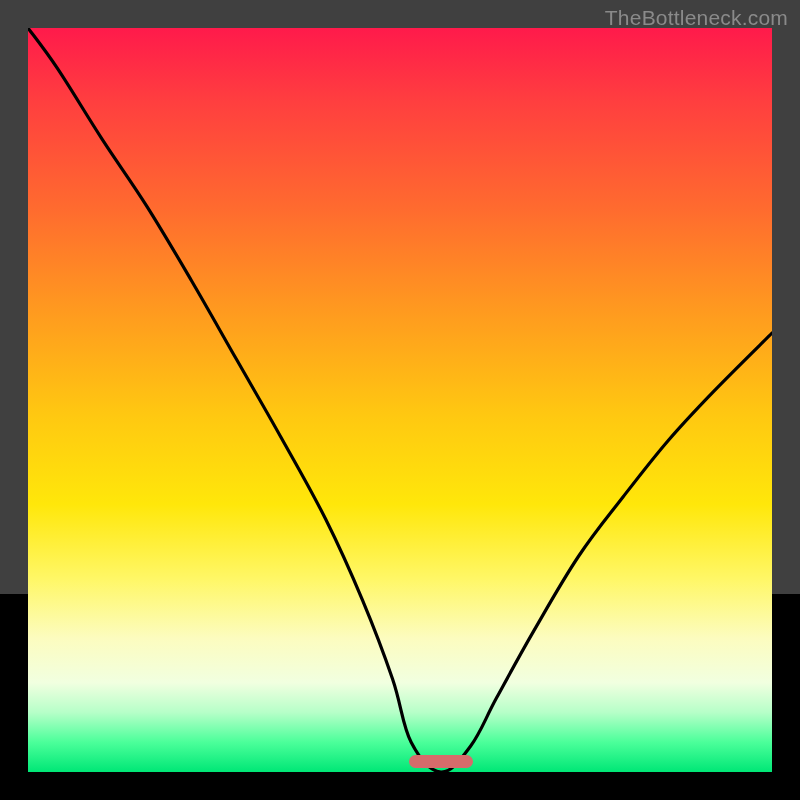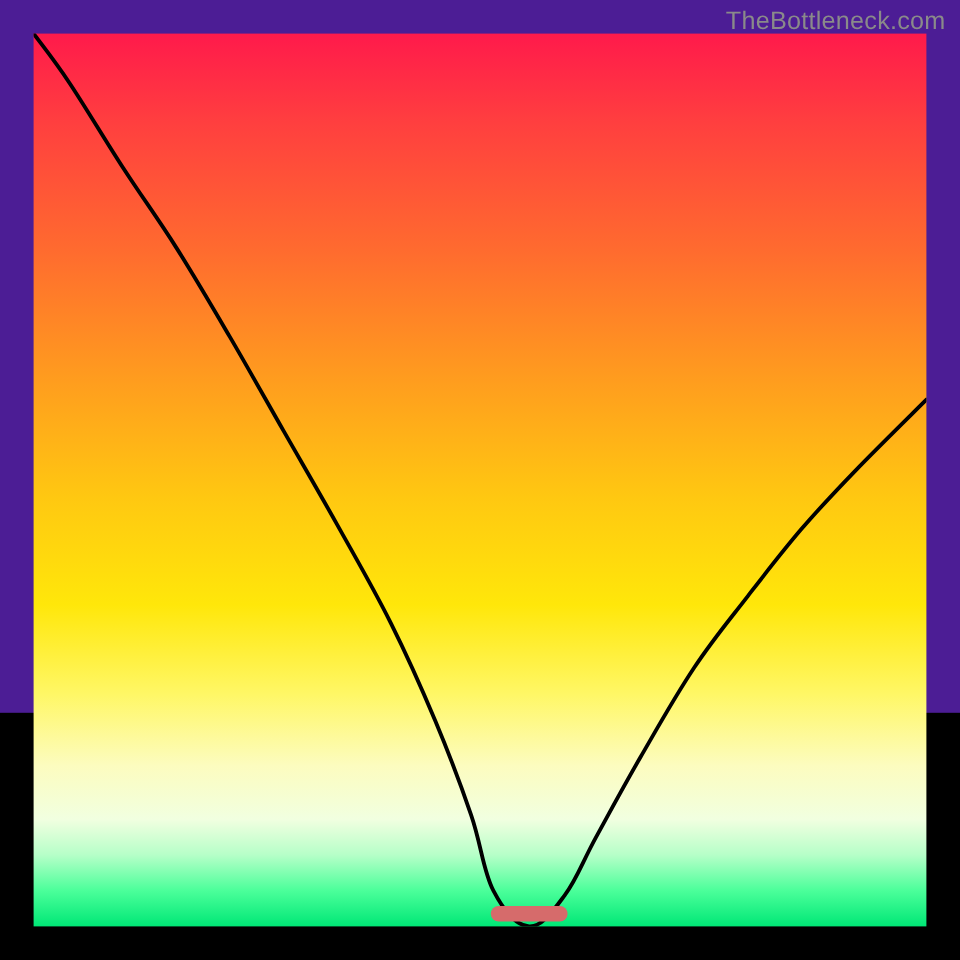--- a/index.html
+++ b/index.html
@@ -9,21 +9,21 @@
     height: 800px;
     background: #000;
     overflow: hidden;
   }
   .frame {
     position: absolute;
     left: 0;
     top: 0;
     width: 800px;
     height: 594px;
-    background: #4c1d95;
+    background: #404040;
   }
   .plot {
     position: absolute;
     left: 28px;
     top: 28px;
     width: 744px;
     height: 744px;
     background: linear-gradient(to bottom,
       #ff1a4b 0%,
       #ff3f3f 10%,

